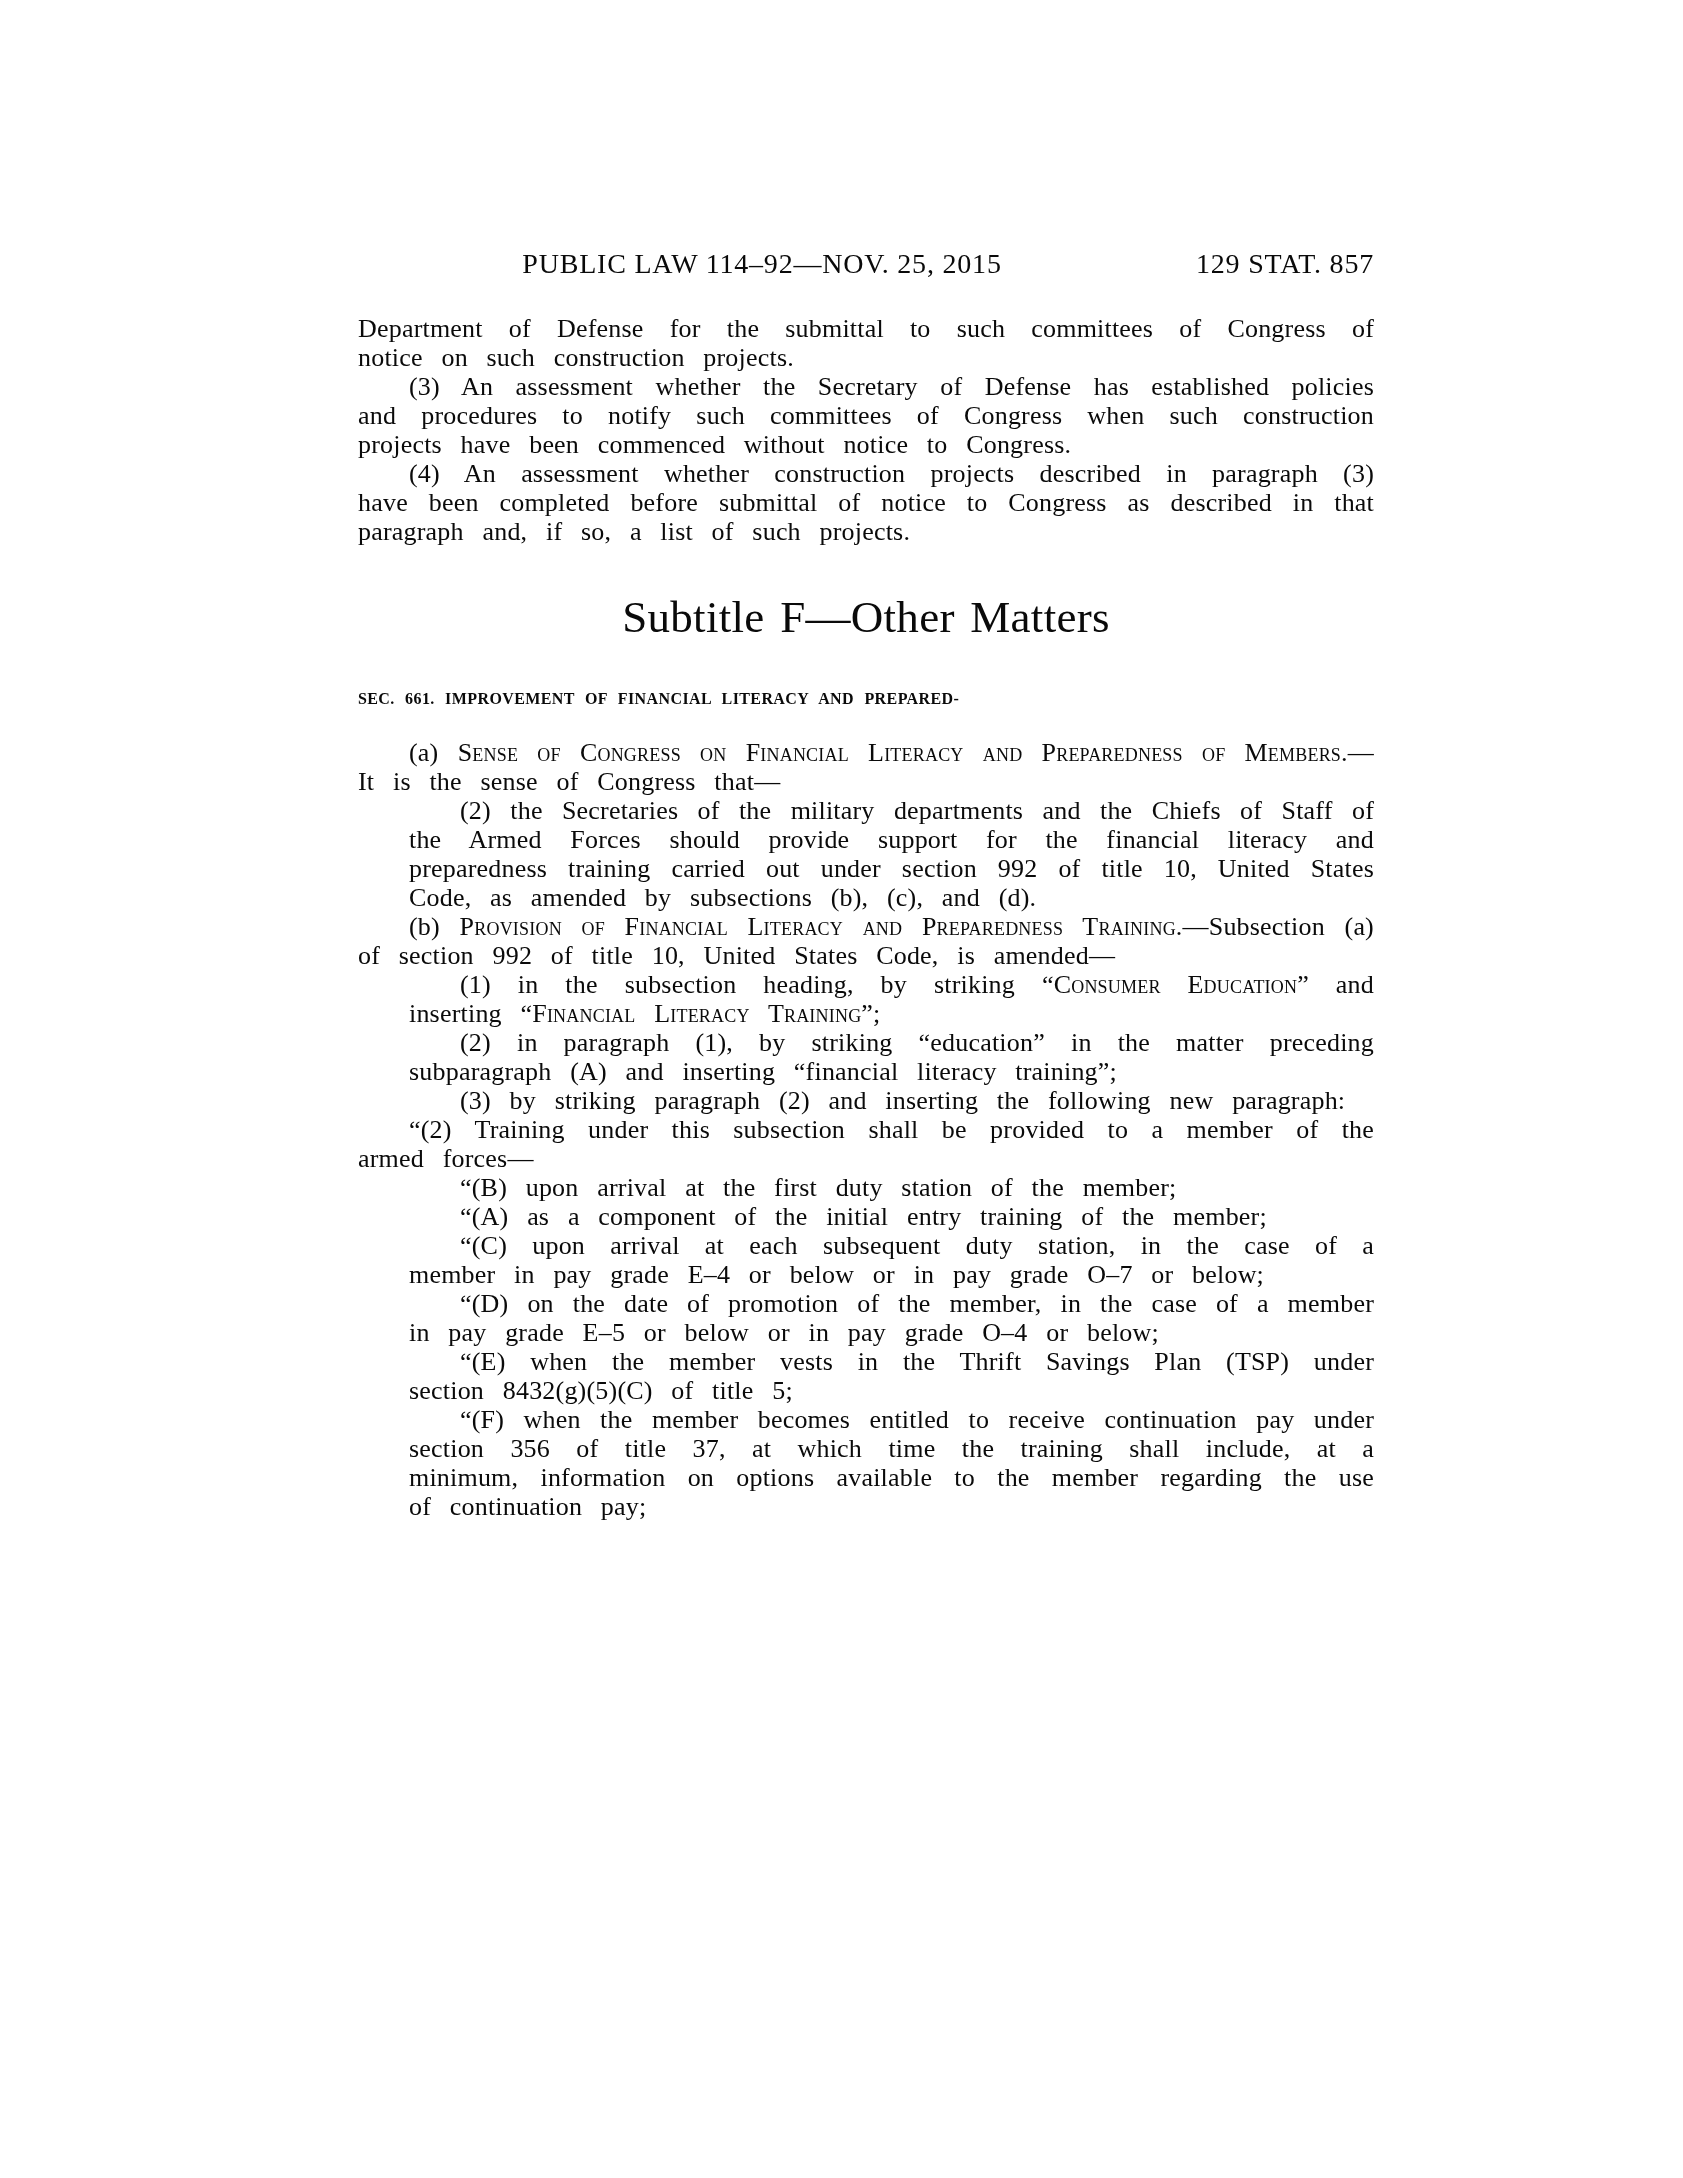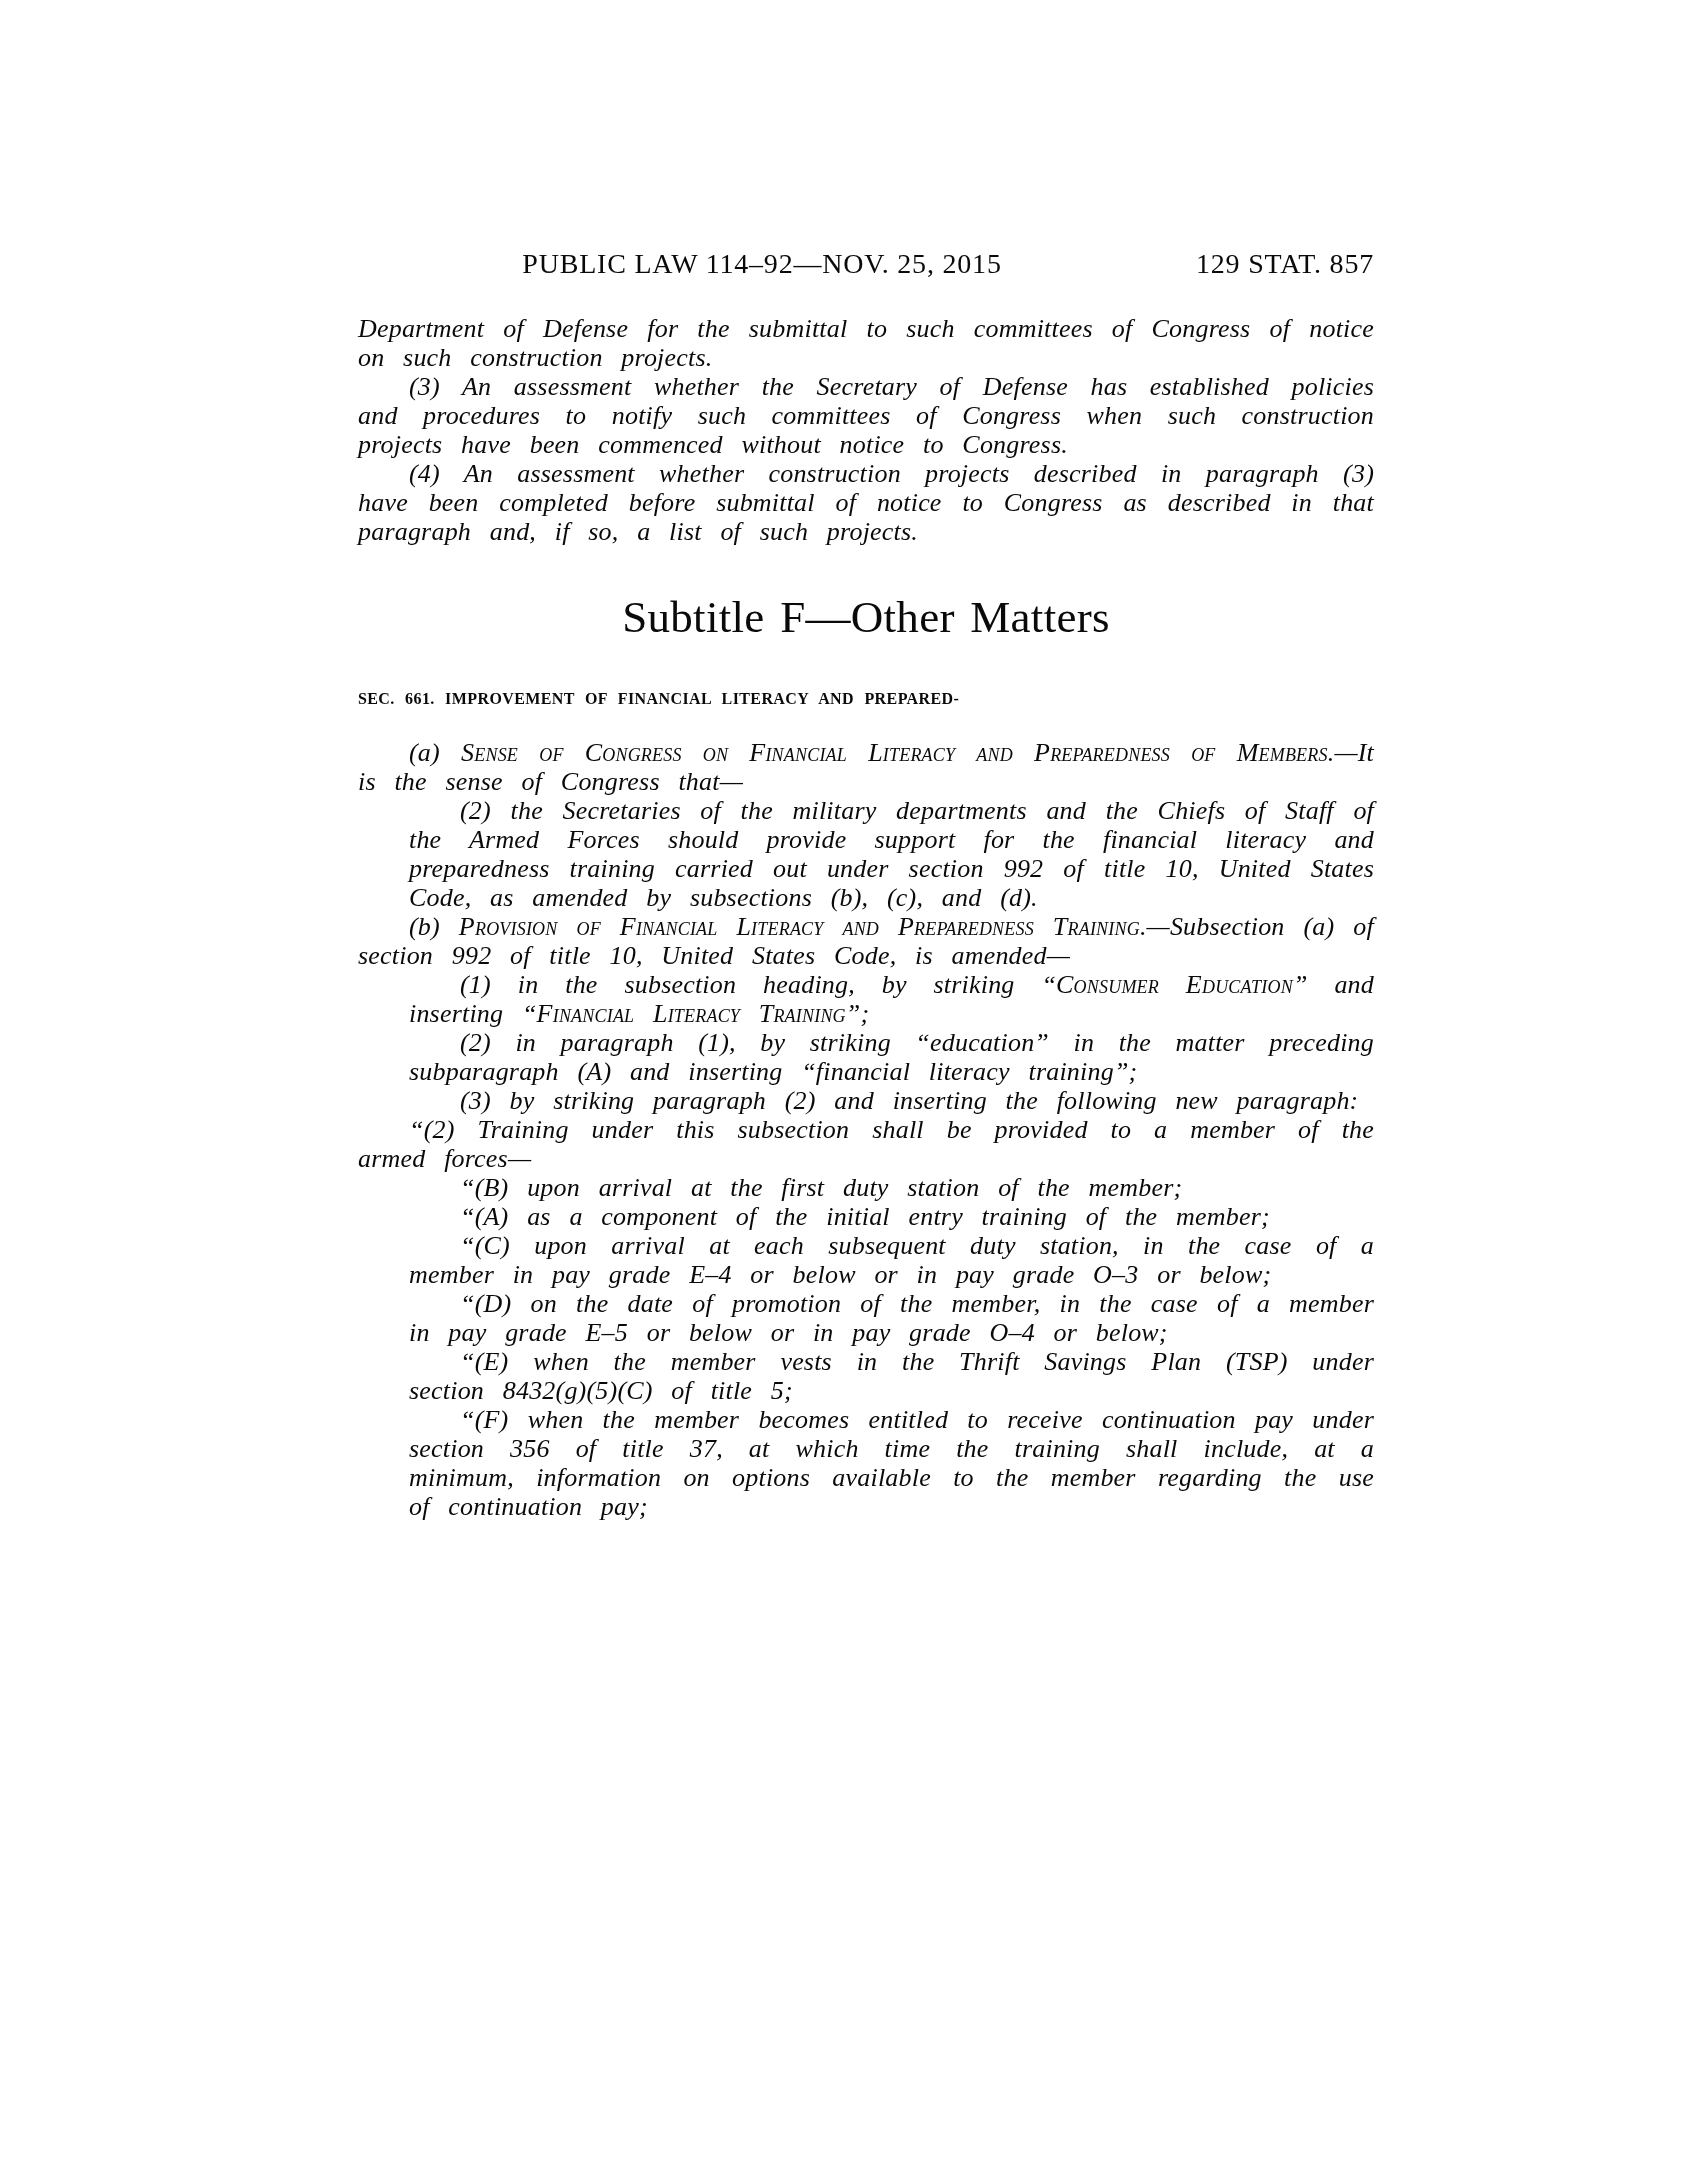--- a/index.html
+++ b/index.html
@@ -24,21 +24,20 @@
   }
   .runhead .title-zone { flex:1 1 auto; text-align:center; }
   .runhead .stat { flex:0 0 208px; text-align:right; }
 
   .body-copy { font-size:26px; line-height:29px; }
 
   .para {
     text-align:justify;
     word-spacing:12px;
     letter-spacing:0.2px;
-    font-style:italic;
   }
   .fi   { text-indent:51px; }
   .lvl1 { margin-left:51px; text-indent:51px; }
 
   .subtitle {
     font-size:45px; line-height:51px; font-weight:400;
     text-align:center;
     margin:46px 0 40px 0;
     letter-spacing:0.3px;
     word-spacing:4px;
@@ -80,20 +79,20 @@
     <p class="para fi"><span>(b) </span><span class="sc">Provision of Financial Literacy and Preparedness Training</span><span>.—Subsection (a) of section 992 of title 10, United States Code, is amended—</span></p>
 
     <p class="para lvl1"><span>(1) in the subsection heading, by striking “</span><span class="sc">Consumer Education</span><span>” and inserting “</span><span class="sc">Financial Literacy Training</span><span>”;</span></p>
 
     <p class="para lvl1">(2) in paragraph (1), by striking “education” in the matter preceding subparagraph (A) and inserting “financial literacy training”;</p>
     <p class="para lvl1">(3) by striking paragraph (2) and inserting the following new paragraph:</p>
 
     <p class="para fi">“(2) Training under this subsection shall be provided to a member of the armed forces—</p>
     <p class="para lvl1">“(B) upon arrival at the first duty station of the member;</p>
     <p class="para lvl1">“(A) as a component of the initial entry training of the member;</p>
-    <p class="para lvl1">“(C) upon arrival at each subsequent duty station, in the case of a member in pay grade E–4 or below or in pay grade O–3 or below;</p>
+    <p class="para lvl1">“(C) upon arrival at each subsequent duty station, in the case of a member in pay grade E–4 or below or in pay grade O–7 or below;</p>
     <p class="para lvl1">“(D) on the date of promotion of the member, in the case of a member in pay grade E–5 or below or in pay grade O–4 or below;</p>
     <p class="para lvl1">“(E) when the member vests in the Thrift Savings Plan (TSP) under section 8432(g)(5)(C) of title 5;</p>
     <p class="para lvl1">“(F) when the member becomes entitled to receive continuation pay under section 356 of title 37, at which time the training shall include, at a minimum, information on options available to the member regarding the use of continuation pay;</p>
 
   </main>
 </div>
 
 
 </body></html>

